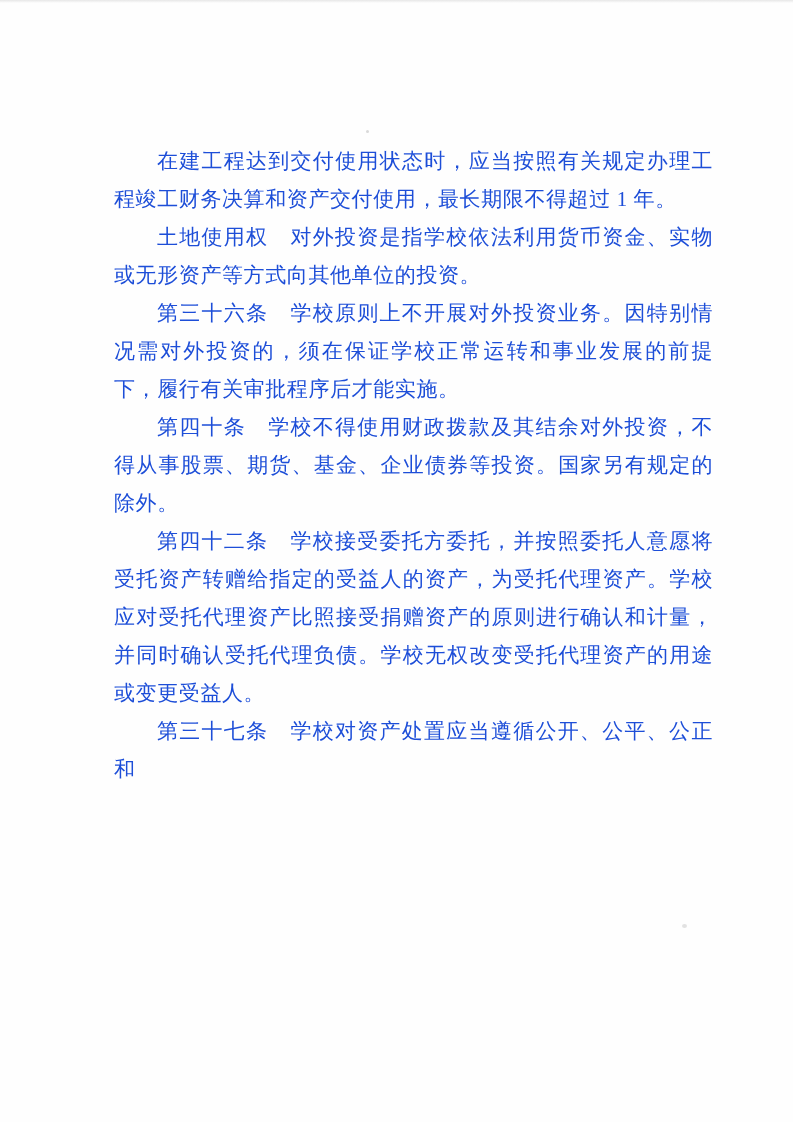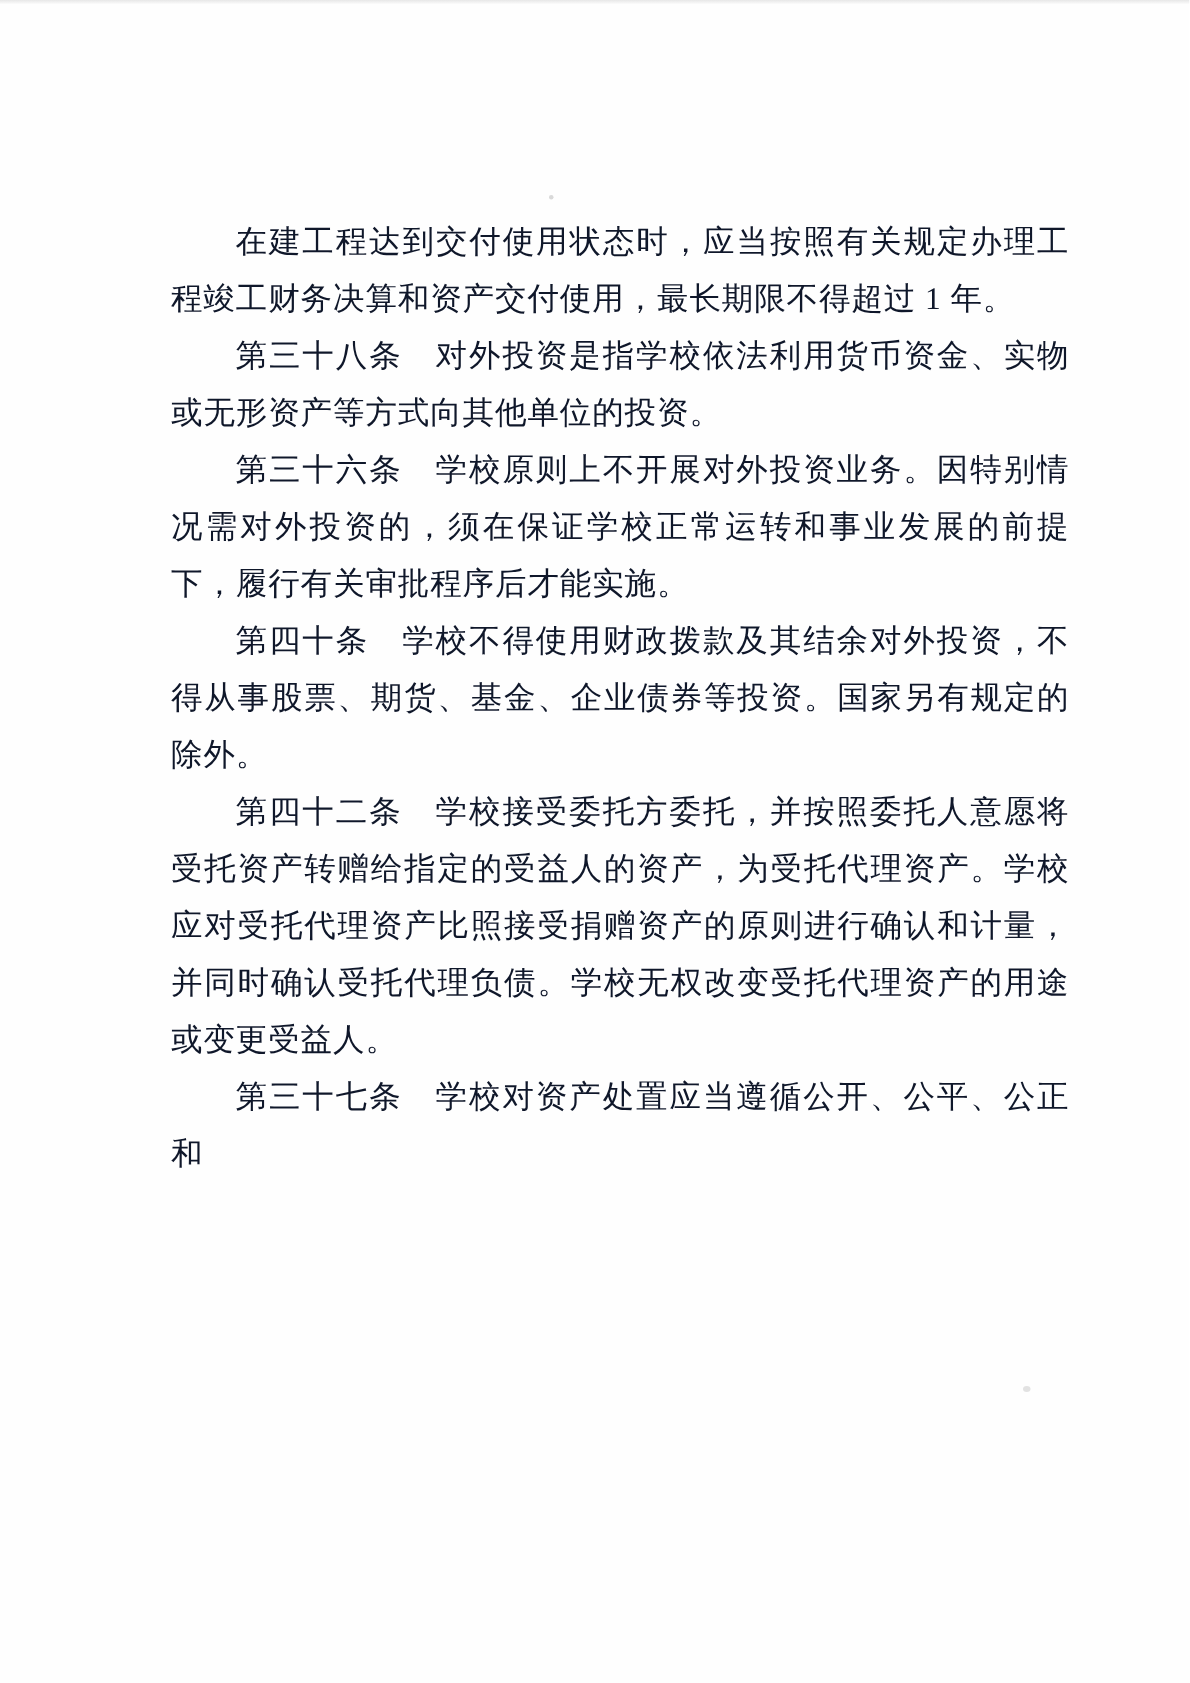--- a/index.html
+++ b/index.html
@@ -29,21 +29,21 @@
     position: absolute;
     top: 142px;
     left: 114px;
     width: 599px;
   }
   p.para {
     margin: 0;
     padding: 0;
     font-size: 21px;
     line-height: 38px;
-    color: #0f172a;
+    color: #1d4ed8;
     text-align: justify;
     text-indent: 43px; 
     letter-spacing: 0.6px;
     font-weight: 400;
   }
   .article-num {
     margin-right: 22px; 
   }
   .article-num:empty {
     display: none;
@@ -68,21 +68,21 @@
 <body>
 
 <div class="page">
   <div class="scan-edge"></div>
 
   <main class="text-block">
     <p class="para"><span>在建工程达到交付使用状态时，应当按照有关规定办理工程竣工财务决算和资产交付使用，最长期限不得超过 1 年。</span></p>
 
 
 
-    <p class="para"><span class="article-num">第三十八条</span><span>对外投资是指学校依法利用货币资金、实物或无形资产等方式向其他单位的投资。</span></p>
+    <p class="para"><span class="article-num">土地使用权</span><span>对外投资是指学校依法利用货币资金、实物或无形资产等方式向其他单位的投资。</span></p>
 
     <p class="para"><span class="article-num">第三十六条</span><span>学校原则上不开展对外投资业务。因特别情况需对外投资的，须在保证学校正常运转和事业发展的前提下，履行有关审批程序后才能实施。</span></p>
 
     <p class="para"><span class="article-num">第四十条</span><span>学校不得使用财政拨款及其结余对外投资，不得从事股票、期货、基金、企业债券等投资。国家另有规定的除外。</span></p>
 
     <p class="para"><span class="article-num">第四十二条</span><span>学校接受委托方委托，并按照委托人意愿将受托资产转赠给指定的受益人的资产，为受托代理资产。学校应对受托代理资产比照接受捐赠资产的原则进行确认和计量，并同时确认受托代理负债。学校无权改变受托代理资产的用途或变更受益人。</span></p>
 
     <p class="para"><span class="article-num">第三十七条</span><span>学校对资产处置应当遵循公开、公平、公正和</span></p>
   </main>
 

